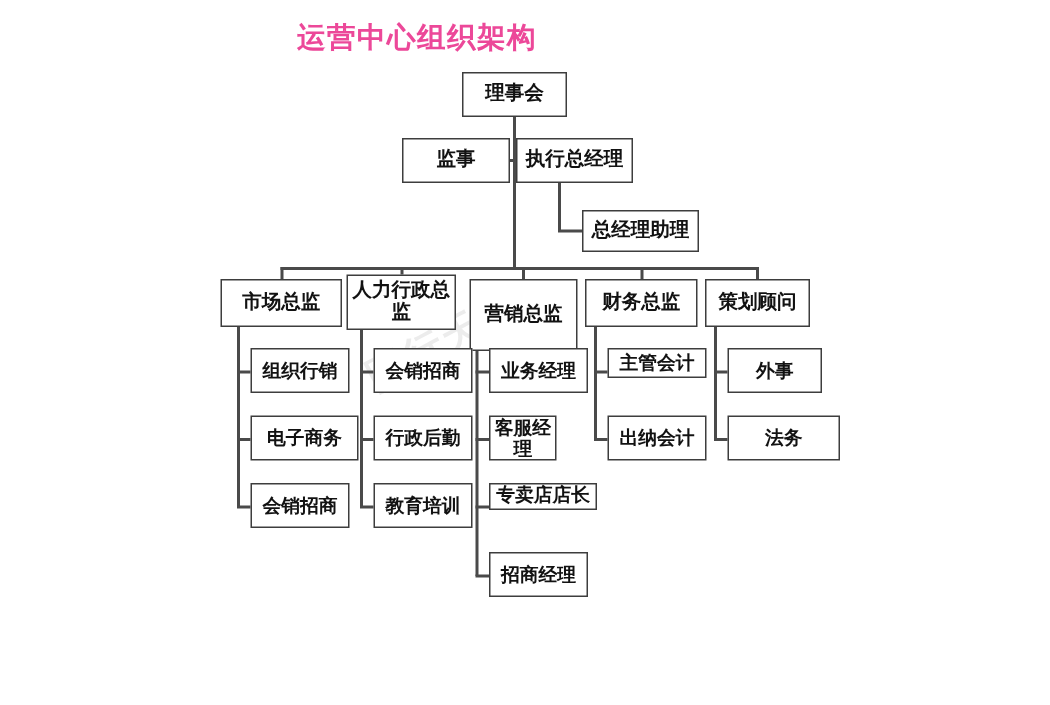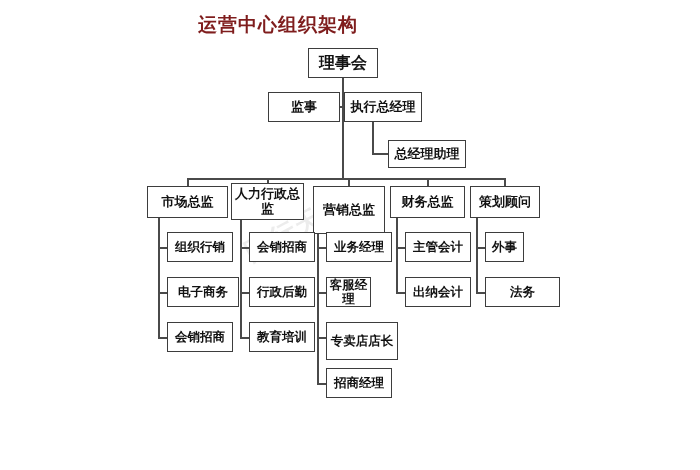--- a/index.html
+++ b/index.html
@@ -37,21 +37,21 @@
   }
   
   #chart-title {
     position: absolute;
     left: 0;
     top: 12px;
     width: 556px;
     text-align: center;
     font-size: 19px;
     font-weight: bold;
-    color: #7f1d1d;
+    color: #ec4899;
     letter-spacing: 1px;
     z-index: 5;
   }
   
   .conn {
     position: absolute;
     background: #4a4a4a;
     z-index: 1;
   }
   .conn.h { height: 1.5px; }
@@ -66,21 +66,21 @@
     color: #121212;
     font-weight: bold;
     display: flex;
     align-items: center;
     justify-content: center;
     text-align: center;
     line-height: 1.15;
     z-index: 3;
     font-size: 12.5px;
   }
-  .node.lvl1 { font-size: 16px; }
+  .node.lvl1 { font-size: 13px; }
   .node.lvl2 { font-size: 13px; }
   .node.dir  { font-size: 13px; }
   .node.leaf { font-size: 12.5px; }
   .node.wrap { padding: 0 2px; }
 </style>
 </head>
 <body>
 
 <div id="page">
 
@@ -152,22 +152,22 @@
   <div class="node leaf" style="left:167px; top:232px; width:66px; height:30px;">组织行销</div>
   <div class="node leaf" style="left:167px; top:277px; width:72px; height:30px;">电子商务</div>
   <div class="node leaf" style="left:167px; top:322px; width:66px; height:30px;">会销招商</div>
 
   <div class="node leaf" style="left:249px; top:232px; width:66px; height:30px;">会销招商</div>
   <div class="node leaf" style="left:249px; top:277px; width:66px; height:30px;">行政后勤</div>
   <div class="node leaf" style="left:249px; top:322px; width:66px; height:30px;">教育培训</div>
 
   <div class="node leaf" style="left:326px; top:232px; width:66px; height:30px;">业务经理</div>
   <div class="node leaf" style="left:326px; top:277px; width:45px; height:30px;">客服经理</div>
-  <div class="node leaf" style="left:326px; top:322px; width:72px; height:38px;">专卖店店长</div>
+  <div class="node leaf" style="left:326px; top:322px; width:72px; height:18px;font-family:Liberation Mono, monospace;">专卖店店长</div>
   <div class="node leaf" style="left:326px; top:368px; width:66px; height:30px;">招商经理</div>
 
-  <div class="node leaf" style="left:405px; top:232px; width:66px; height:30px;">主管会计</div>
+  <div class="node leaf" style="left:405px; top:232px; width:66px; height:20px;">主管会计</div>
   <div class="node leaf" style="left:405px; top:277px; width:66px; height:30px;">出纳会计</div>
 
-  <div class="node leaf" style="left:485px; top:232px; width:39px; height:30px;">外事</div>
+  <div class="node leaf" style="left:485px; top:232px; width:63px; height:30px;">外事</div>
   <div class="node leaf" style="left:485px; top:277px; width:75px; height:30px;">法务</div>
 
 </div>
 
 </body></html>

